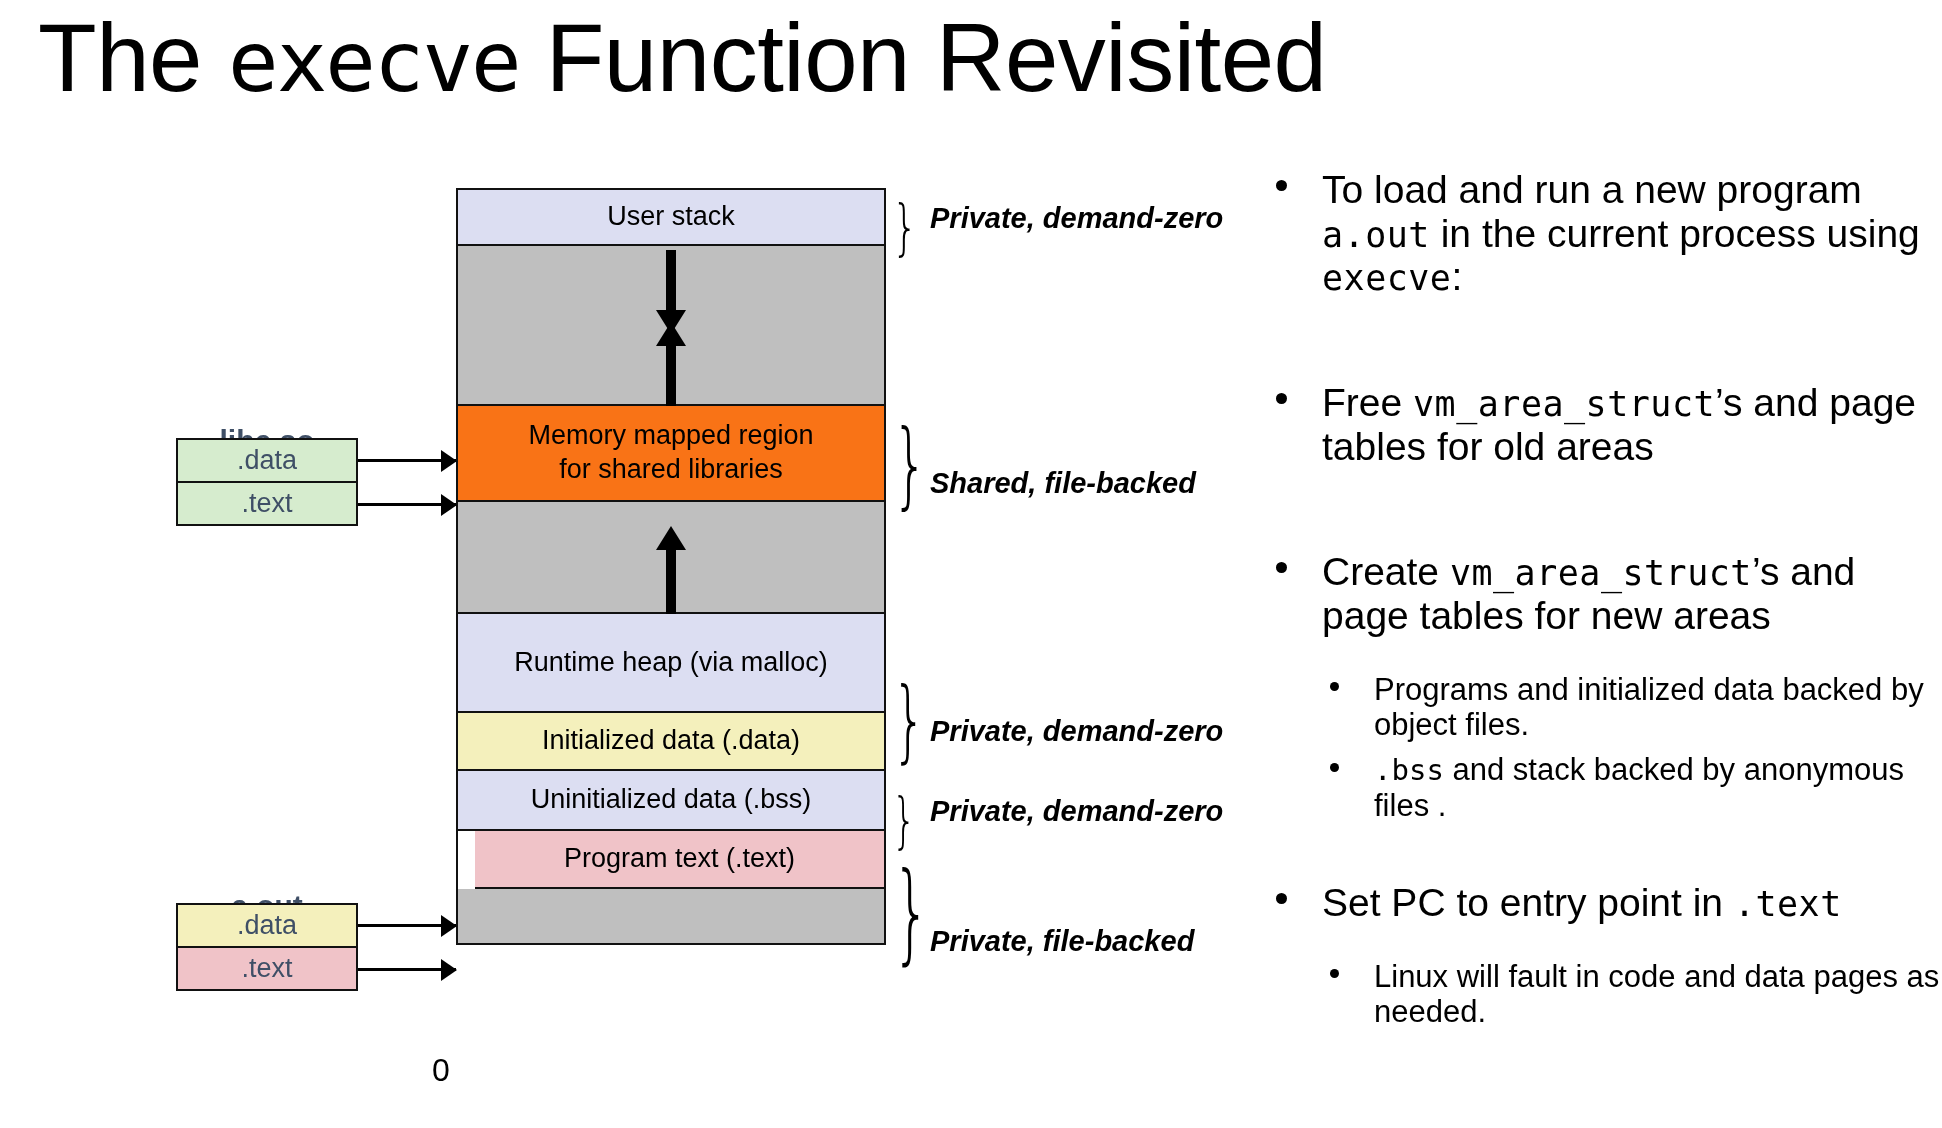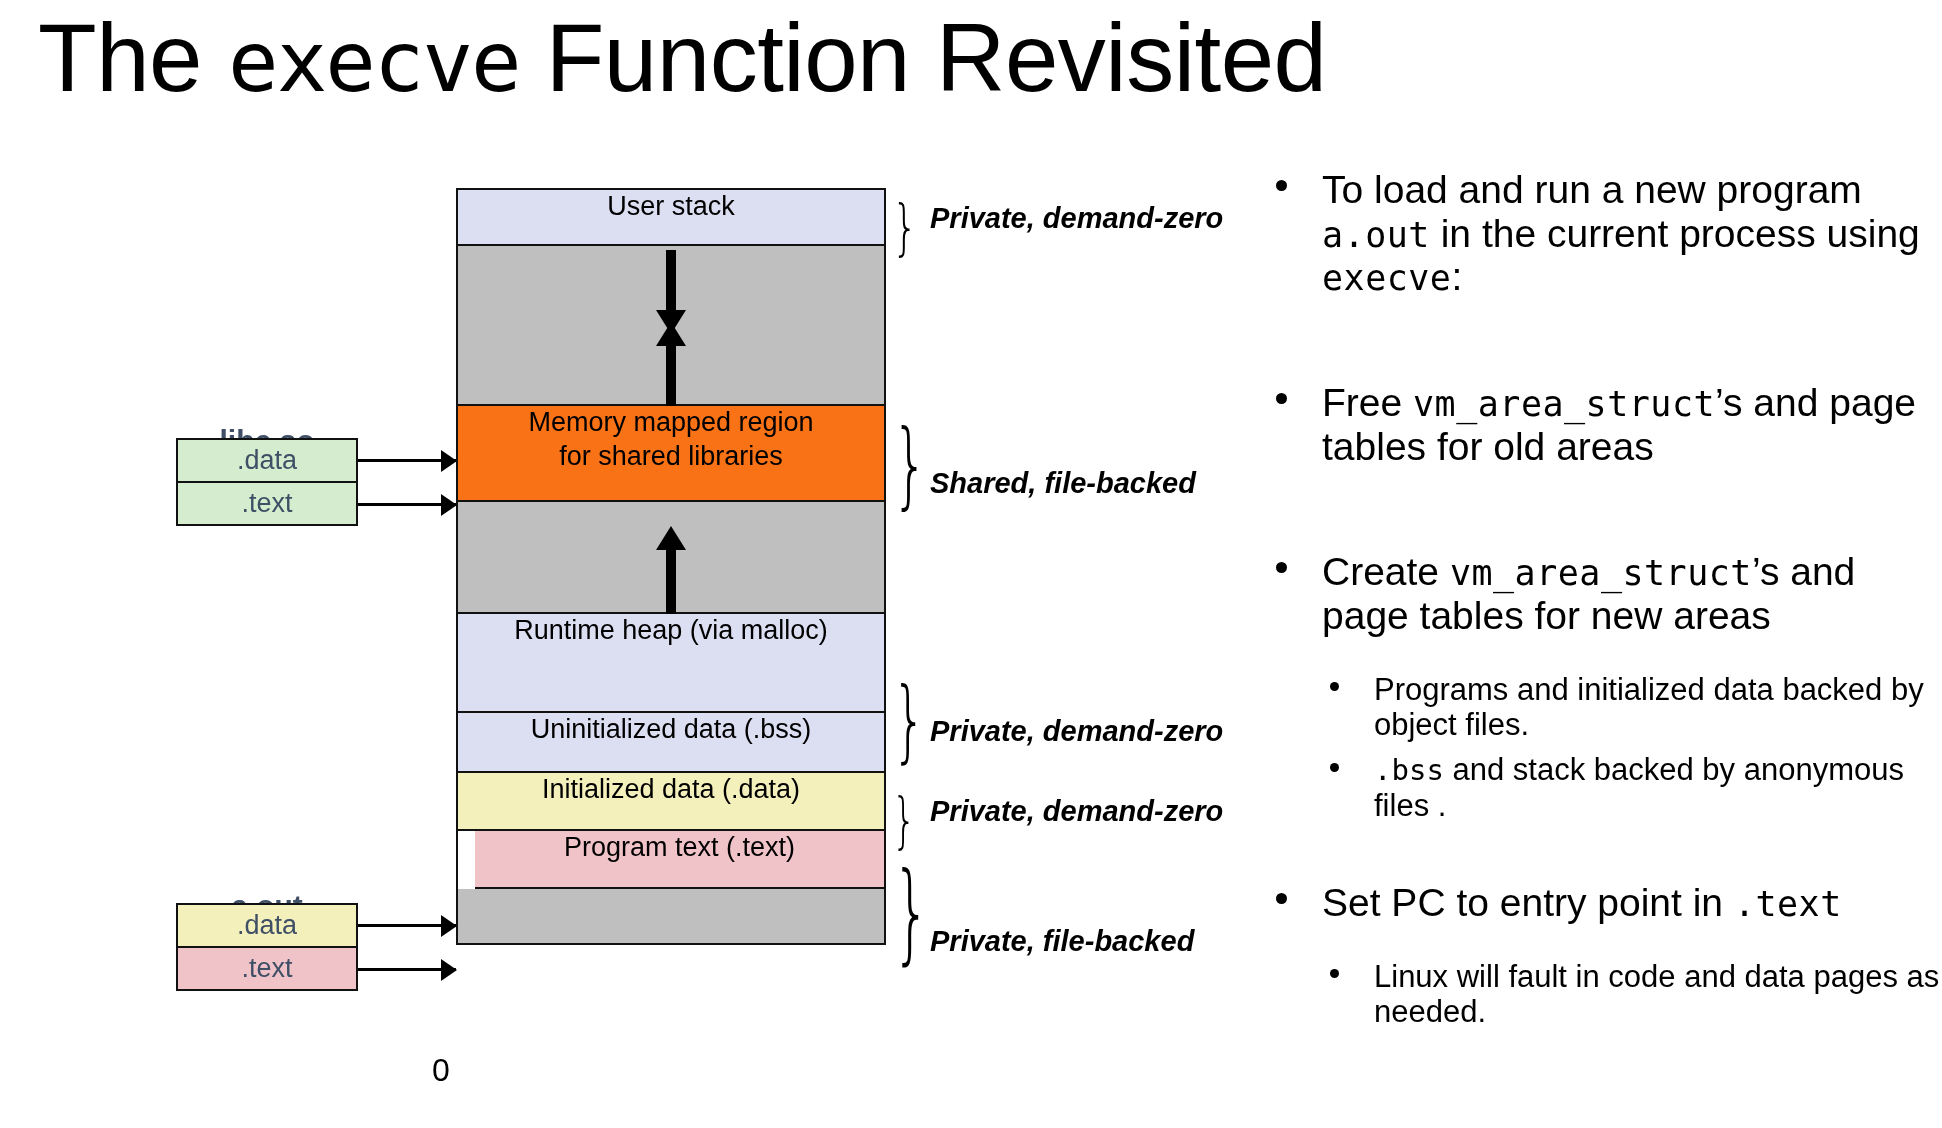--- a/index.html
+++ b/index.html
@@ -46,20 +46,21 @@
     top: 188px;
     width: 430px;
     border: 2px solid #111;
     box-sizing: border-box;
   }
   .mem-row {
     position: relative;
     border-bottom: 2px solid #111;
     box-sizing: border-box;
     display: flex;
+    align-items: center;
     justify-content: center;
     font-size: 27px;
     line-height: 1.25;
     text-align: center;
     color: #000;
   }
   .mem-row:last-child { border-bottom: none; }
   .mem-row .label { position: relative; z-index: 3; }
 
   
@@ -222,26 +223,26 @@
     </div>
 
     <div class="mem-row" style="height:112px;background:#bfbfbf;">
       <span class="arrow up" style="bottom:-2px;height:66px;"></span>
     </div>
 
     <div class="mem-row" style="height:99px;background:#dcdef2;">
       <span class="label">Runtime heap (via malloc)</span>
     </div>
 
+    <div class="mem-row" style="height:58px;background:#f4f0bc;">
+      <span class="label">Initialized data (.data)</span>
+    </div>
+
     <div class="mem-row" style="height:60px;background:#dcdef2;">
       <span class="label">Uninitialized data (.bss)</span>
-    </div>
-
-    <div class="mem-row" style="height:58px;background:#f4f0bc;">
-      <span class="label">Initialized data (.data)</span>
     </div>
 
     <div class="mem-row" style="height:58px;background:#f0c3c8;margin-left:17px;">
       <span class="label">Program text (.text)</span>
     </div>
 
     <div class="mem-row" style="height:54px;background:#bfbfbf;"></div>
   </div>
 
   <div class="zero-label" style="left:432px; top:1052px;">0</div>

